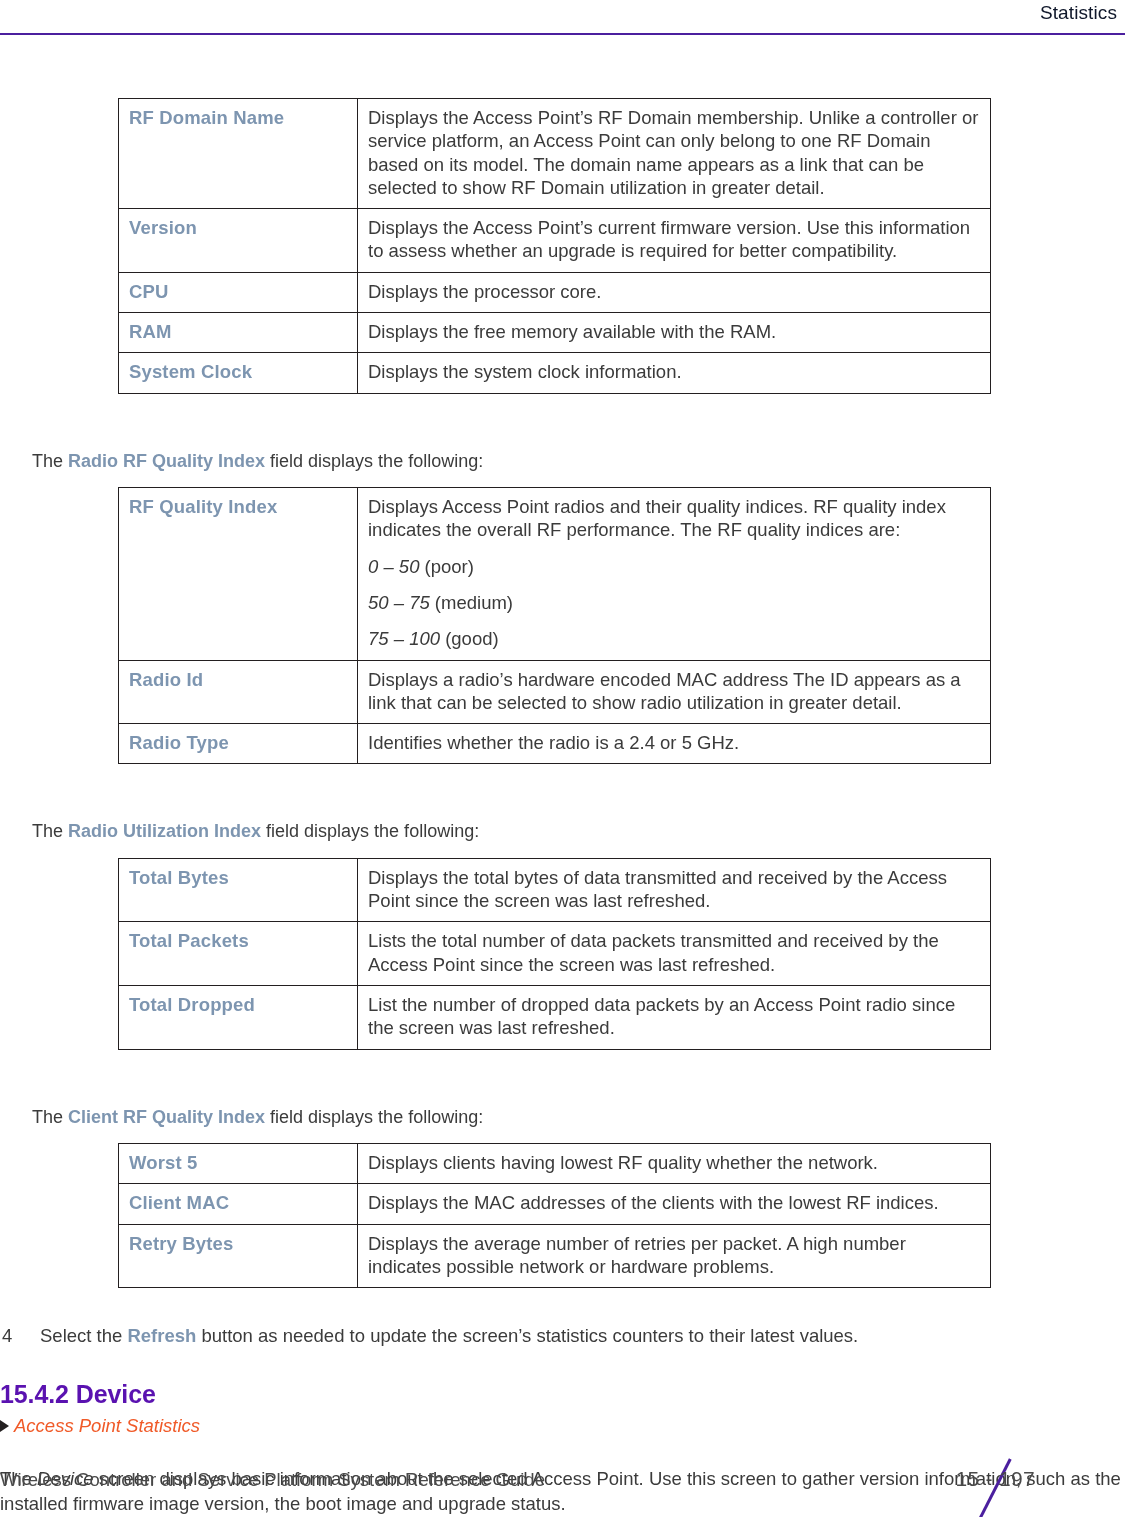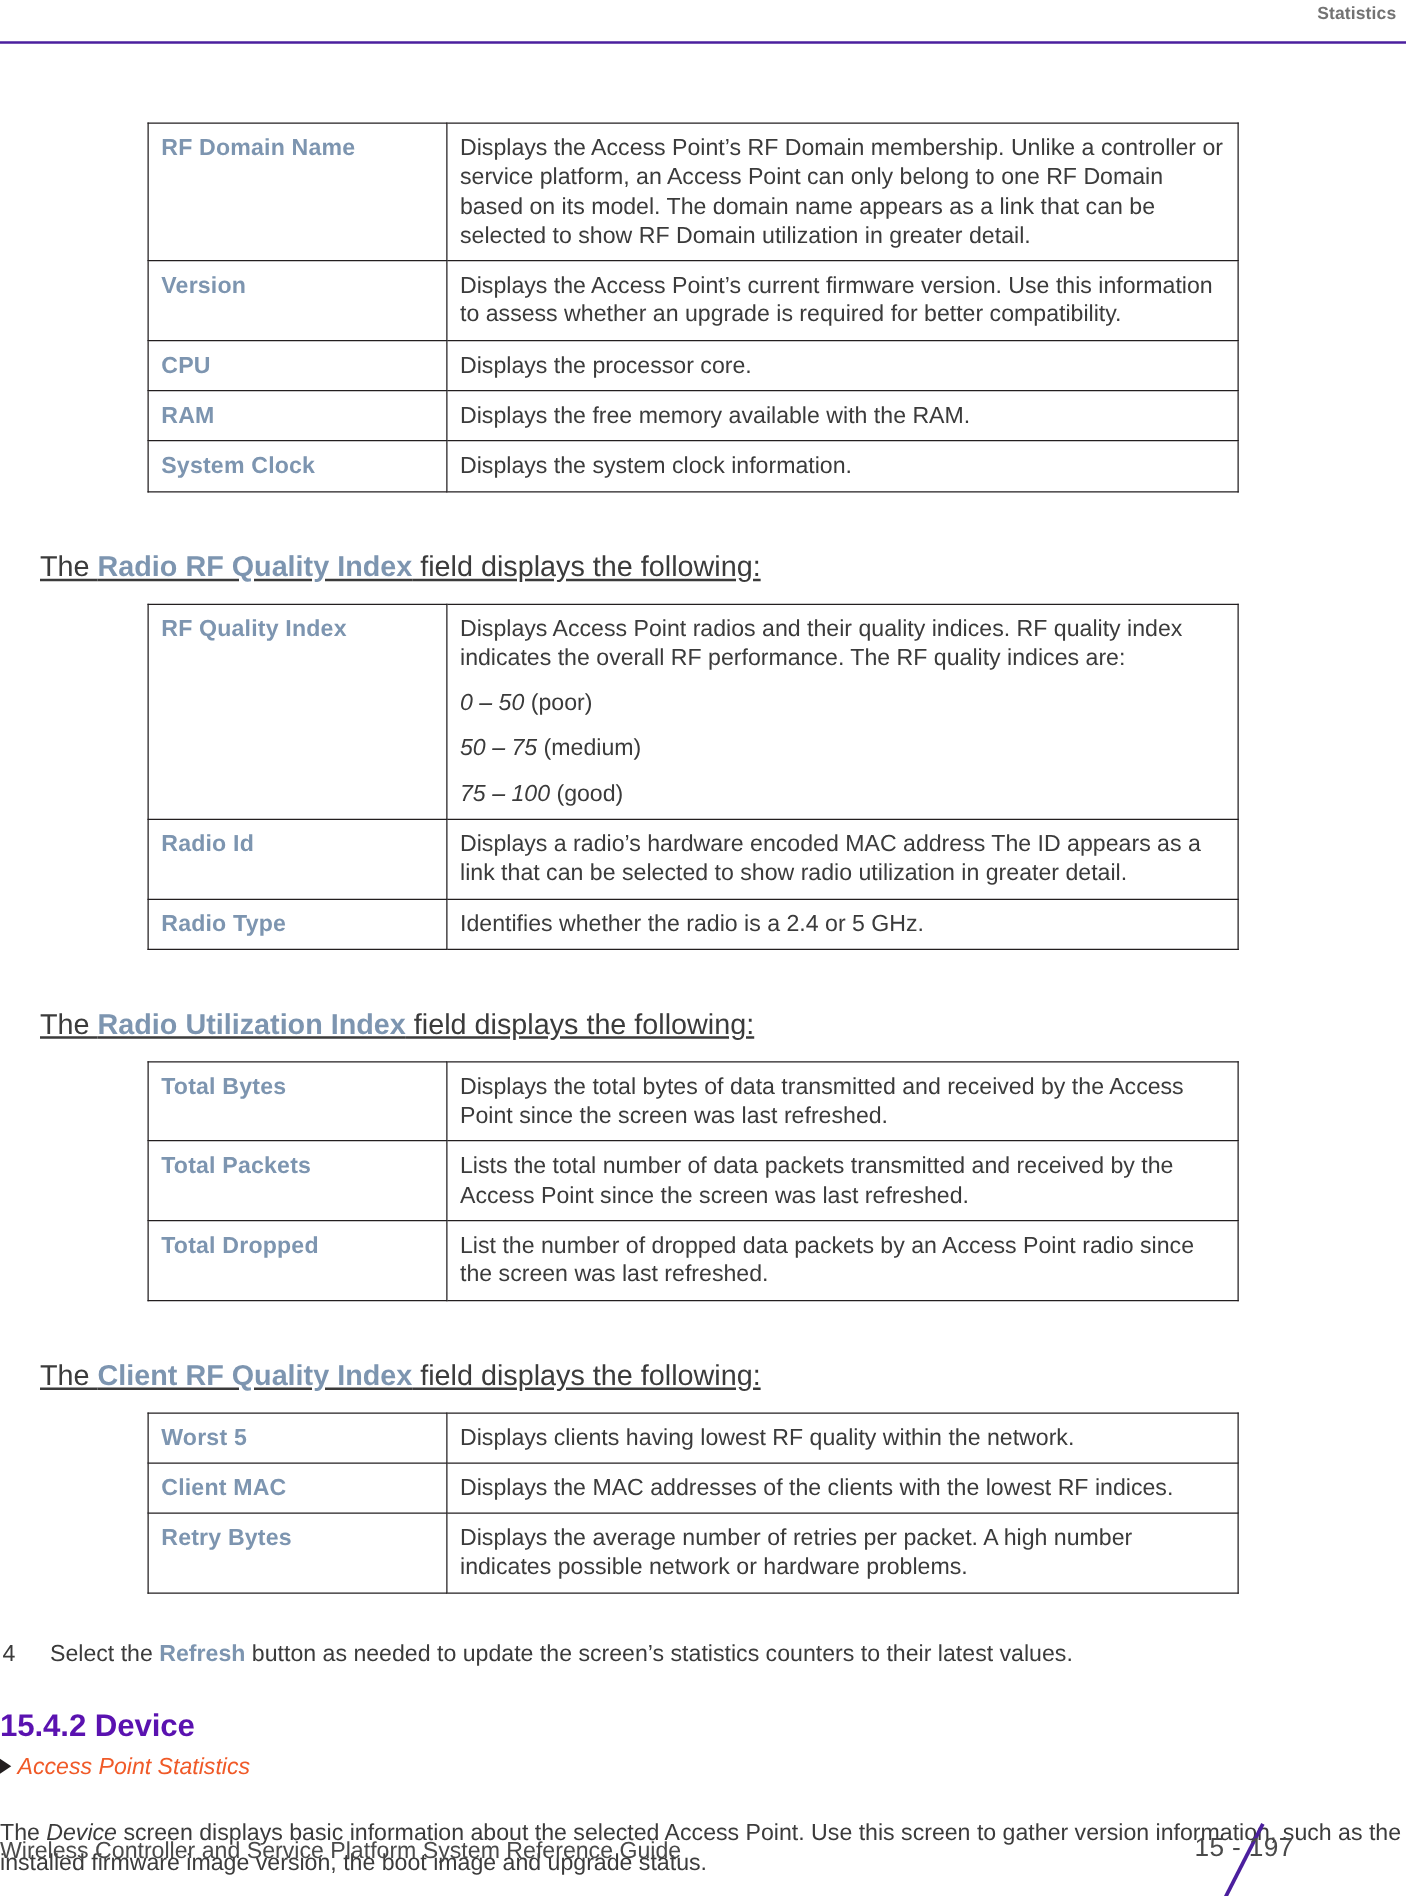--- a/index.html
+++ b/index.html
@@ -21,24 +21,23 @@
     position: absolute;
     top: 0;
     left: 0;
     width: 1125px;
     height: 42px;
   }
   .page-header .header-title {
     position: absolute;
     right: 8px;
     top: 2px;
-    font-size: 14px;
-    color: #737373;
+    font-size: 19px;
+    color: #0f172a;
     letter-spacing: 0.1px;
-    font-weight: bold;
   }
   .page-header .header-rule {
     position: absolute;
     left: 0;
     top: 33px;
     width: 1125px;
     height: 2px;
     background: #4b1f9e;
   }
 
@@ -80,26 +79,25 @@
   }
   .field-table td.fielddesc p + p {
     margin-top: 13px;
   }
   .range {
     font-style: italic;
   }
 
   
   .lead {
-    margin: 5px;
+    margin: 16px;
     padding: 0;
-    font-size: 23px;
+    font-size: 18px;
     line-height: 1.3;
     color: #3b3b3b;
-    text-decoration: underline;
   }
   .lead .em-blue {
     font-weight: bold;
     color: #7d95b0;
   }
 
   .block-before-table { margin-bottom: 14px; }
 
   .spacer-32 { height: 32px; }
   .spacer-36 { height: 36px; }
@@ -281,21 +279,21 @@
   <div class="spacer-40"></div>
 
   <p class="lead block-before-table" style="margin-left:32px;">
     <span>The </span><span class="em-blue">Client RF Quality Index</span><span> field displays the following:</span>
   </p>
 
   <table class="field-table">
     <tbody>
       <tr>
         <td class="fieldname">Worst 5</td>
-        <td class="fielddesc">Displays clients having lowest RF quality within the network.</td>
+        <td class="fielddesc">Displays clients having lowest RF quality whether the network.</td>
       </tr>
       <tr>
         <td class="fieldname">Client MAC</td>
         <td class="fielddesc">Displays the MAC addresses of the clients with the lowest RF indices.</td>
       </tr>
       <tr>
         <td class="fieldname">Retry Bytes</td>
         <td class="fielddesc">Displays the average number of retries per packet. A high number indicates possible network or hardware problems.</td>
       </tr>
     </tbody>

